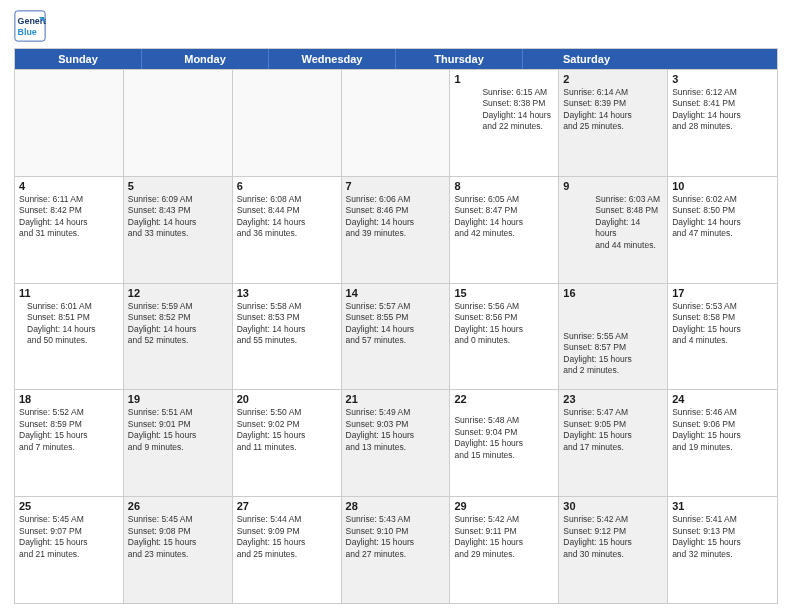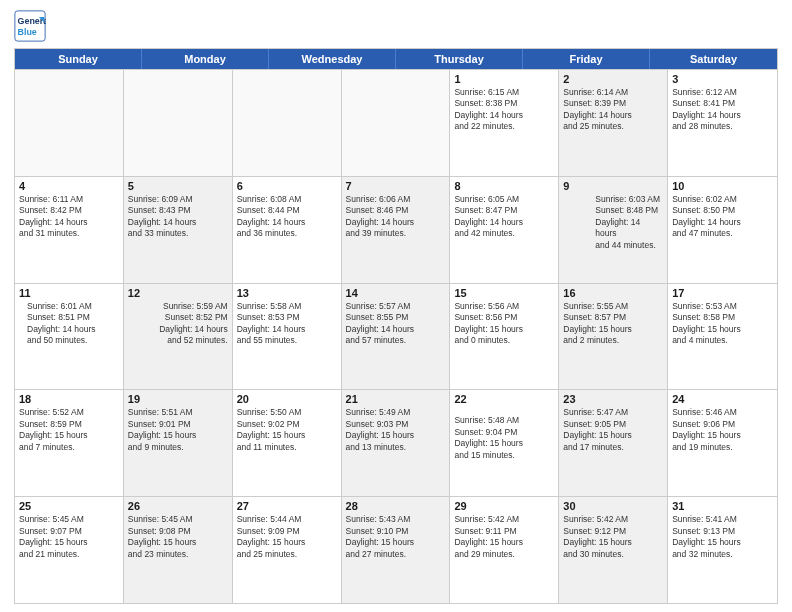--- a/index.html
+++ b/index.html
@@ -118,32 +118,31 @@
       <div class="subtitle"></div>
     </div>
   </div>
 
   <div class="calendar">
     <div class="cal-header" id="cal-header-row">
         <div class="cal-header-cell">Sunday</div>
         <div class="cal-header-cell">Monday</div>
         <div class="cal-header-cell">Wednesday</div>
         <div class="cal-header-cell">Thursday</div>
-        <div class="cal-header-cell">Friday</div>
         <div class="cal-header-cell">Saturday</div>
       </div>
     <div class="cal-body" id="cal-body">
         <div class="cal-row">
           <div class="cal-cell empty"></div>
           <div class="cal-cell empty"></div>
           <div class="cal-cell empty"></div>
           <div class="cal-cell empty"></div>
           <div class="cal-cell">
             <div class="day-num">1</div>
-            <div class="cell-text" style="white-space: pre-line;">Sunrise: 6:15 AM
+            <div class="cell-text" style="white-space: pre-line; margin-left: 28px;">Sunrise: 6:15 AM
 Sunset: 8:38 PM
 Daylight: 14 hours
 and 22 minutes.</div>
           </div>
           <div class="cal-cell shaded">
             <div class="day-num">2</div>
             <div class="cell-text" style="white-space: pre-line;">Sunrise: 6:14 AM
 Sunset: 8:39 PM
 Daylight: 14 hours
 and 25 minutes.</div>
@@ -210,21 +209,21 @@
         <div class="cal-row">
           <div class="cal-cell">
             <div class="day-num">11</div>
             <div class="cell-text" style="white-space: pre-line; margin-left: 8px;">Sunrise: 6:01 AM
 Sunset: 8:51 PM
 Daylight: 14 hours
 and 50 minutes.</div>
           </div>
           <div class="cal-cell shaded">
             <div class="day-num">12</div>
-            <div class="cell-text" style="white-space: pre-line; text-align: right;">Sunrise: 5:59 AM
+            <div class="cell-text" style="white-space: pre-line;">Sunrise: 5:59 AM
 Sunset: 8:52 PM
 Daylight: 14 hours
 and 52 minutes.</div>
           </div>
           <div class="cal-cell">
             <div class="day-num">13</div>
             <div class="cell-text" style="white-space: pre-line;">Sunrise: 5:58 AM
 Sunset: 8:53 PM
 Daylight: 14 hours
 and 55 minutes.</div>
@@ -238,21 +237,21 @@
           </div>
           <div class="cal-cell">
             <div class="day-num">15</div>
             <div class="cell-text" style="white-space: pre-line;">Sunrise: 5:56 AM
 Sunset: 8:56 PM
 Daylight: 15 hours
 and 0 minutes.</div>
           </div>
           <div class="cal-cell shaded">
             <div class="day-num">16</div>
-            <div class="cell-text" style="white-space: pre-line;">Sunrise: 5:55 AM
+            <div class="cell-text" style="white-space: pre-line; margin-top: 30px;">Sunrise: 5:55 AM
 Sunset: 8:57 PM
 Daylight: 15 hours
 and 2 minutes.</div>
           </div>
           <div class="cal-cell">
             <div class="day-num">17</div>
             <div class="cell-text" style="white-space: pre-line;">Sunrise: 5:53 AM
 Sunset: 8:58 PM
 Daylight: 15 hours
 and 4 minutes.</div>

